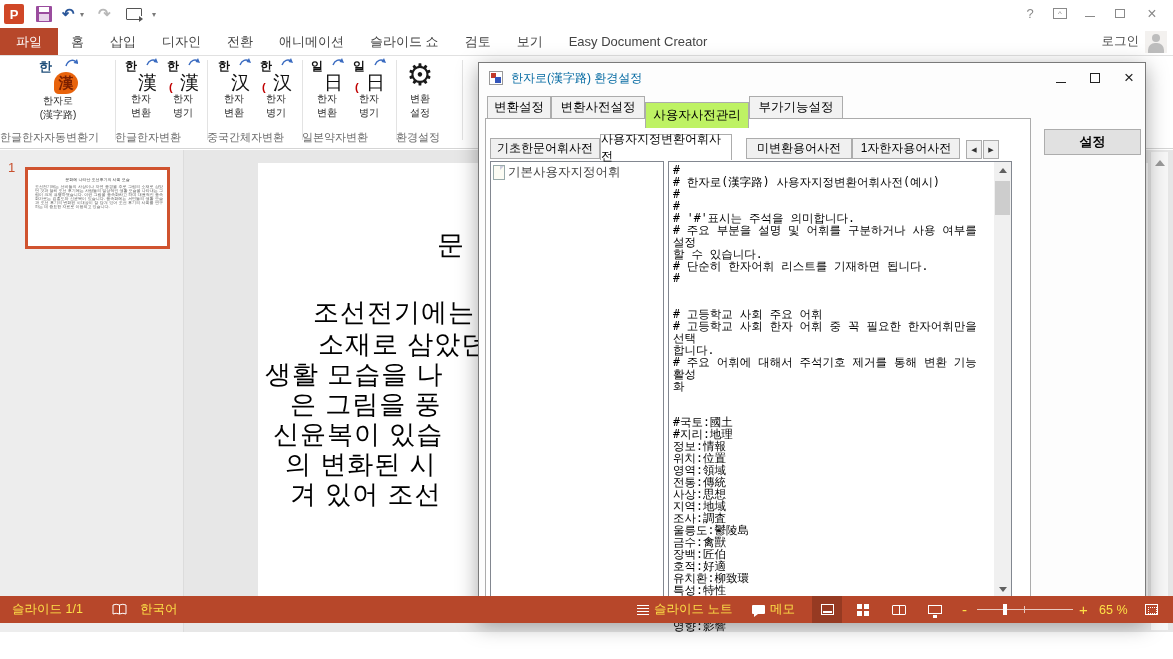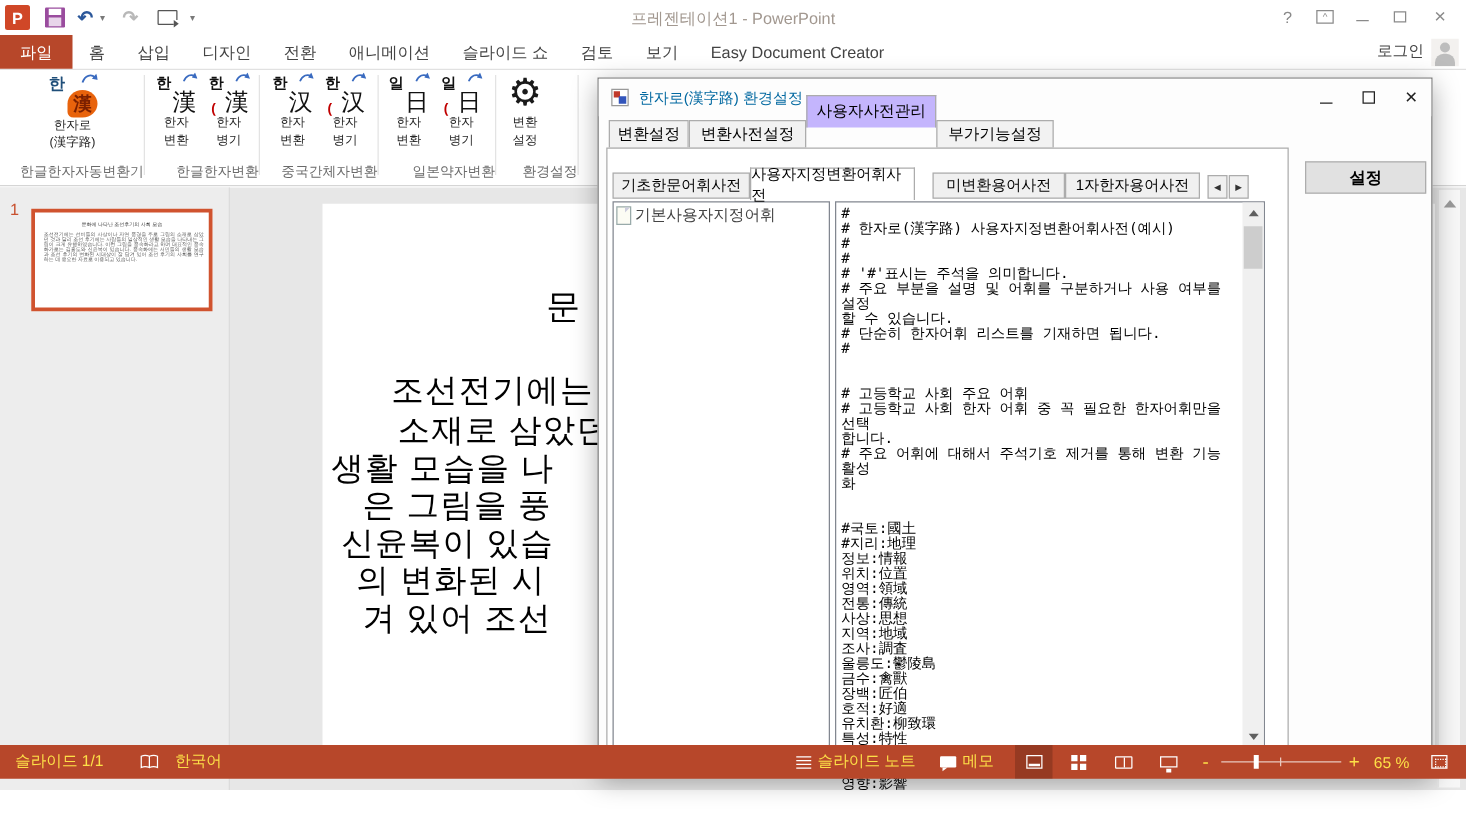--- a/index.html
+++ b/index.html
@@ -30,21 +30,21 @@
 .rtab{padding:0 13px;font-size:13px;color:#444;display:flex;align-items:center}
 .rtab.active{color:#B7472A;background:#fff;border:1px solid #E1E1E1;border-bottom:none;margin-bottom:-1px}
 #login-area{position:absolute;right:34px;top:33px;font-size:12.5px;color:#444}
 #avatar{position:absolute;right:6px;top:31px;width:22px;height:22px;background:#F3F1EF;overflow:hidden}
 #avatar .head{position:absolute;left:7px;top:3px;width:8px;height:8px;border-radius:50%;background:#BDBDBD}
 #avatar .body{position:absolute;left:3px;top:12px;width:16px;height:10px;border-radius:7px 7px 0 0;background:#BDBDBD}
 
 
 #ribbon{position:absolute;left:0;top:56px;width:1173px;height:93px;background:#fff;border-bottom:1px solid #D5D5D5}
 .gdiv{position:absolute;top:4px;width:1px;height:80px;background:#E3E3E3}
-.glabel{position:absolute;top:74px;font-size:11px;color:#6A6A6A;text-align:right}
+.glabel{position:absolute;top:74px;font-size:11px;color:#6A6A6A;text-align:left}
 .rbtn{position:absolute;top:2px;width:40px;height:70px;text-align:center}
 .bl{font-size:10px;color:#262626;line-height:14px}
 .hicon{position:relative;width:34px;height:34px;margin:0 auto}
 .hk{position:absolute;left:1px;top:0;font-size:12px;color:#111;font-weight:bold}
 .hj{position:absolute;right:1px;bottom:0;font-size:19px;color:#111;line-height:19px}
 .pr{position:absolute;left:3px;bottom:-1px;font-size:11px;color:#C00000;font-weight:bold}
 .swsh{position:absolute;right:0;top:0}
 #bigbtn{position:absolute;left:10px;top:2px;width:96px;height:70px;text-align:center}
 .big-icon{position:relative;width:40px;height:36px;margin:0 auto}
 .big-icon .hk{font-size:13px;color:#1F4E79}
@@ -68,21 +68,21 @@
 #dialog{position:absolute;left:478px;top:62px;width:668px;height:558px;background:#FDFDFD;border:1px solid #7A7A7A;box-shadow:0 5px 20px rgba(0,0,0,.35)}
 #dlg-titlebar{position:absolute;left:0;top:0;width:100%;height:30px;background:#FDFDFD}
 #dlg-icon{position:absolute;left:10px;top:8px;width:14px;height:14px;border:1px solid #999;background:#fff}
 #dlg-icon .sq1{position:absolute;left:1px;top:1px;width:5px;height:5px;background:#C0392B}
 #dlg-icon .sq2{position:absolute;right:1px;bottom:1px;width:6px;height:6px;background:#3355BB}
 #dlg-title{position:absolute;left:32px;top:7px;font-size:12px;color:#0369a1}
 .dctl{position:absolute;top:1px;width:32px;height:28px;display:flex;align-items:center;justify-content:center;color:#222;font-size:15px}
 .dmin{width:10px;height:1px;background:#222;margin-top:8px}
 .dmax{width:10px;height:10px;border:1px solid #222}
 .dtab{position:absolute;top:33px;height:23px;background:#F2F2F2;border:1px solid #ACACAC;font-size:12.5px;color:#000;display:flex;align-items:center;justify-content:center}
-.dtab.active{top:13px;height:26px;background:#c4b5fd;border-bottom:none;z-index:3}
+.dtab.active{top:39px;height:26px;background:#bef264;border-bottom:none;z-index:3}
 #tabpage{position:absolute;left:6px;top:55px;width:546px;height:496px;background:#FFF;border:1px solid #ACACAC}
 .itab{position:absolute;height:21px;background:#F0F0F0;border:1px solid #ACACAC;font-size:12px;color:#000;display:flex;align-items:center;justify-content:center;top:19px}
 .itab.active{top:15px;height:26px;background:#fff;border-bottom:none;z-index:3}
 .spinbtn{position:absolute;top:21px;width:16px;height:19px;background:#F0F0F0;border:1px solid #ACACAC;font-size:7px;color:#333;display:flex;align-items:center;justify-content:center}
 #dictlist{position:absolute;left:4px;top:42px;width:174px;height:438px;background:#fff;border:1px solid #828790;font-size:12.5px}
 .dict-item{display:flex;align-items:center;gap:3px;padding:2px 2px}
 .doc-ic{width:12px;height:15px;border:1px solid #9AA;background:#FCFCF4;position:relative;flex:0 0 auto}
 .doc-ic:before{content:"";position:absolute;right:0;top:0;border-left:4px solid #CCD;border-bottom:4px solid transparent}
 #dicttext{position:absolute;left:182px;top:42px;width:344px;height:438px;background:#fff;border:1px solid #828790}
 #dicttext-content{position:absolute;left:4px;top:2px;width:318px;font-family:"DejaVu Sans Mono",monospace;font-size:11.5px;line-height:12px;color:#000;white-space:pre-wrap;word-break:break-all}
@@ -132,21 +132,20 @@
     </div>
   <div class="qat-icon redo-ic" style="left:98px">
       <span>↷</span>
     </div>
   <div class="qat-icon" style="left:126px">
       <span class="show-ic"></span>
     </div>
   <div class="qat-icon caret" style="left:152px">
       <span>▾</span>
     </div>
-  <div id="app-title">프레젠테이션1 - PowerPoint</div>
   <div class="winctl" style="right:130px">
       <span>?</span>
     </div>
   <div class="winctl" style="right:100px">
       <span class="ribopt">^</span>
     </div>
   <div class="winctl" style="right:70px">
       <span class="minbar"></span>
     </div>
   <div class="winctl" style="right:40px">

